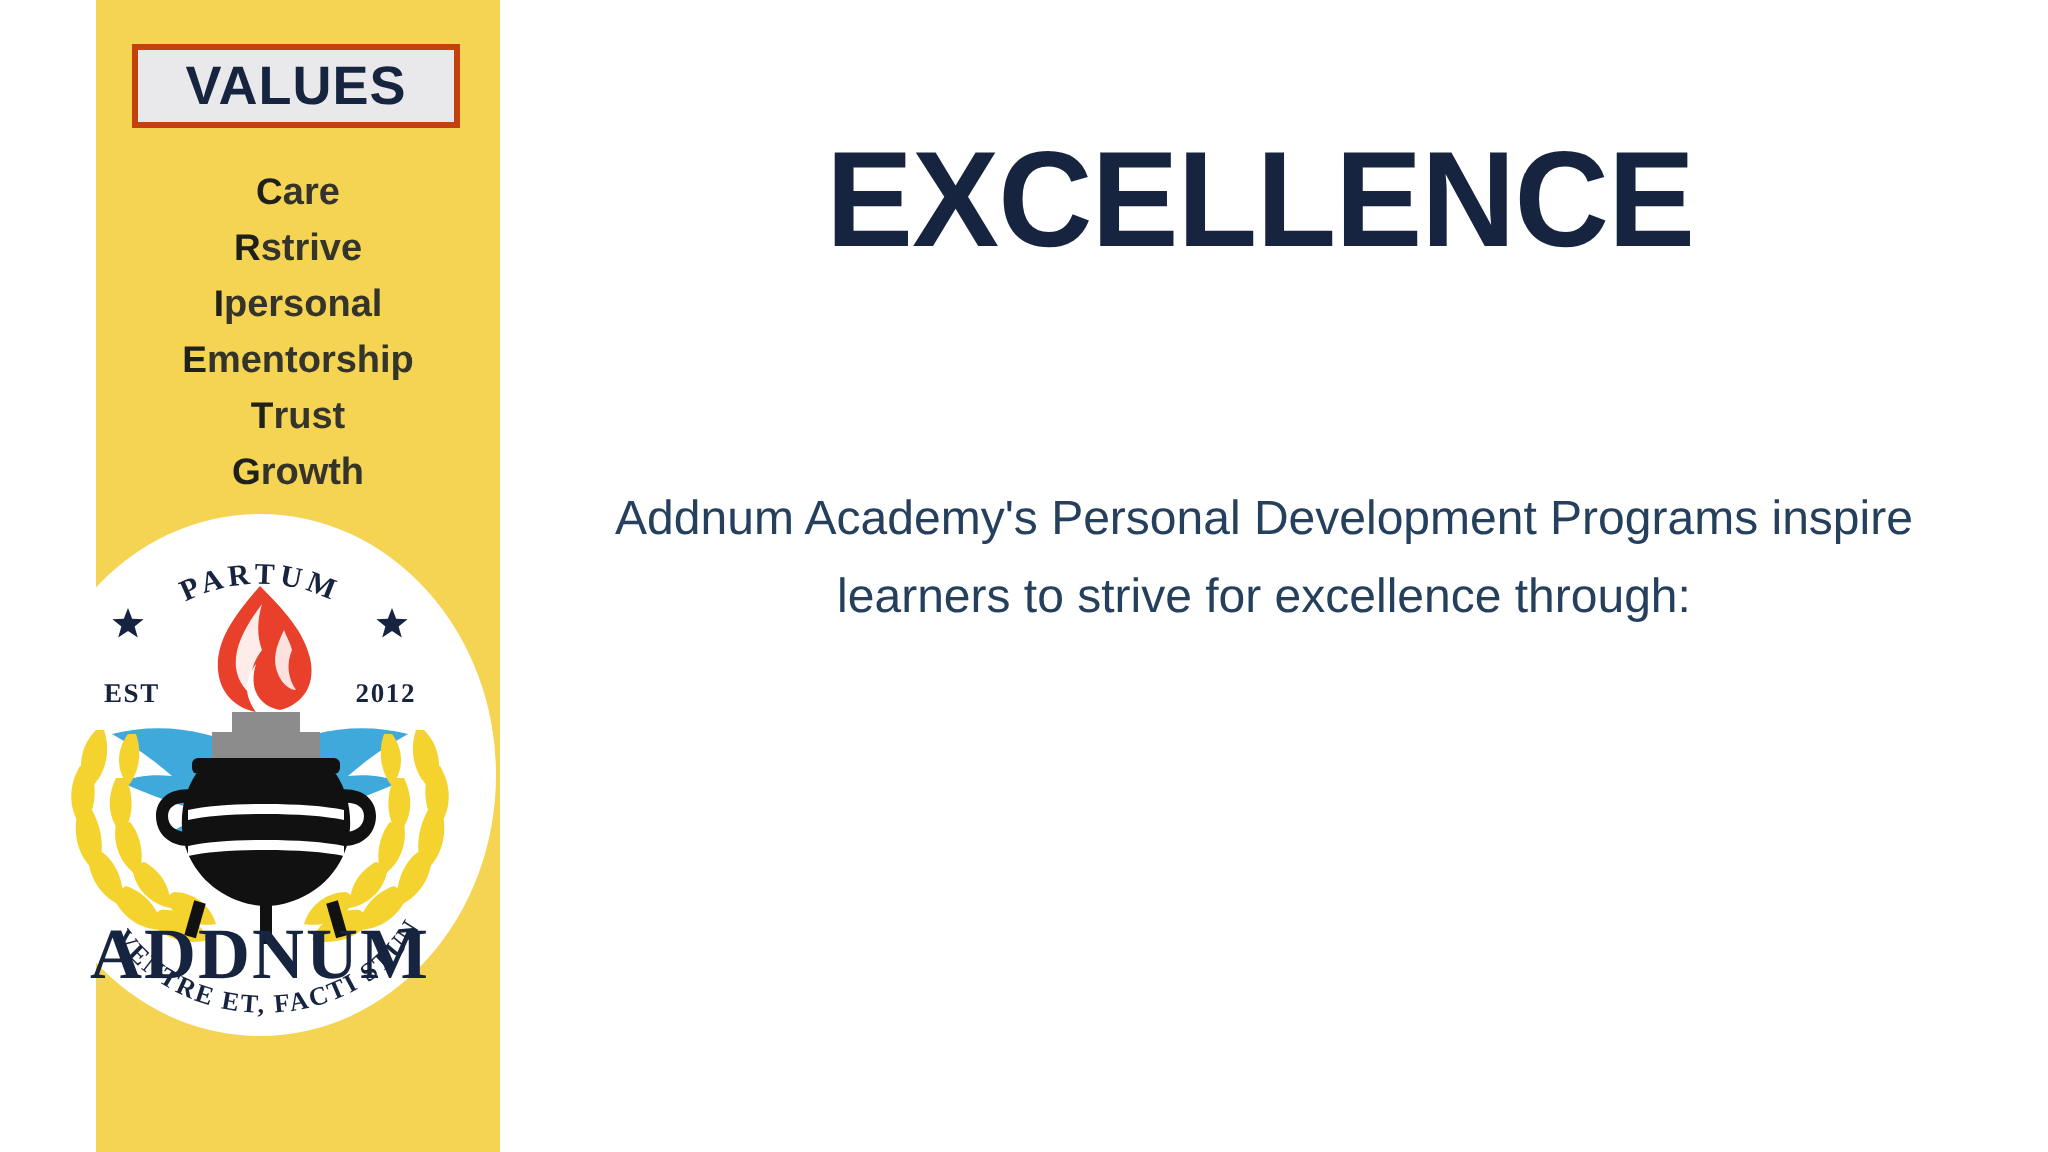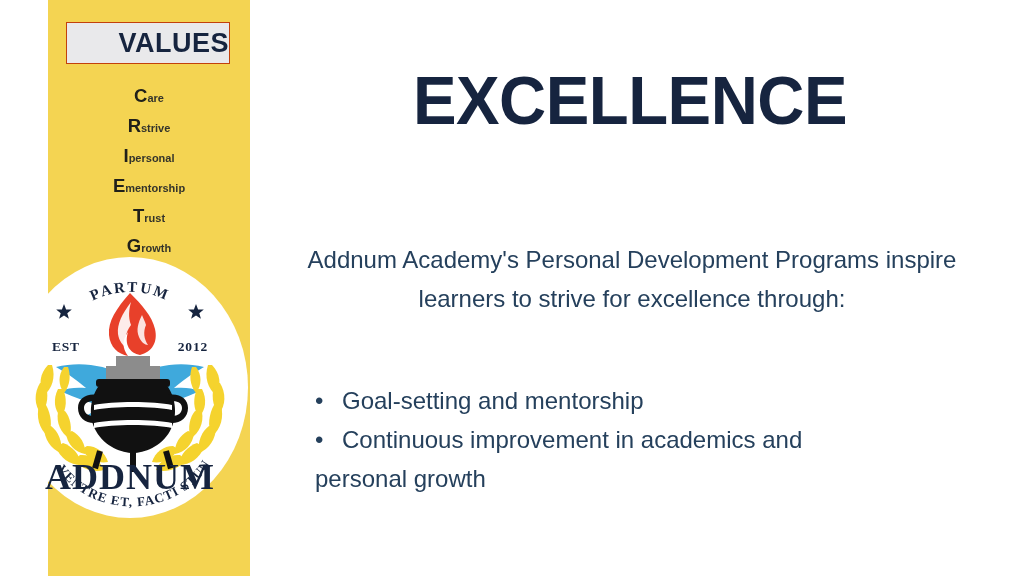--- a/index.html
+++ b/index.html
@@ -32,25 +32,25 @@
     z-index: 1;
   }
 
   #values-header-box {
     position: absolute;
     left: 18px;
     top: 22px;
     width: 164px;
     height: 42px;
     background: #E9E9EB;
-    border: 1px solid #c2410c;
+    border: 3px solid #c2410c;
     box-sizing: border-box;
     display: flex;
     align-items: center;
-    justify-content: flex-end;
+    justify-content: center;
   }
   #values-header-box .hdr-text {
     font-size: 27px;
     font-weight: bold;
     letter-spacing: 0.5px;
     color: #16243F;
     line-height: 1;
   }
 
   #values-list {
@@ -66,21 +66,21 @@
     line-height: 27px;
     white-space: nowrap;
   }
   .value-item .lead {
     font-weight: bold;
     font-size: 18.5px;
     color: #20201a;
   }
   .value-item .rest {
     font-weight: 600;
-    font-size: 11px;
+    font-size: 19px;
     color: #34342b;
   }
 
   
   #logo-disc {
     position: absolute;
     left: 12px;
     top: 257px;
     width: 236px;
     height: 261px;
@@ -288,24 +288,15 @@
       </text>
     </svg>
   </div>
 
   <div id="content">
 
     <div id="slide-title">EXCELLENCE</div>
 
     <div id="intro-paragraph">Addnum Academy's Personal Development Programs inspire learners to strive for excellence through:</div>
 
-    <div id="bullet-list">
-      <div class="bullet-row">
-        <span class="dot">•</span><span class="btext">Goal-setting and mentorship</span>
-      </div>
-      <div class="bullet-row">
-        <span class="dot">•</span><span class="btext">Continuous improvement in academics and</span>
-      </div>
-      <div class="wrap-line">personal growth</div>
-    </div>
 
   </div>
 </div>
 
 </body></html>

